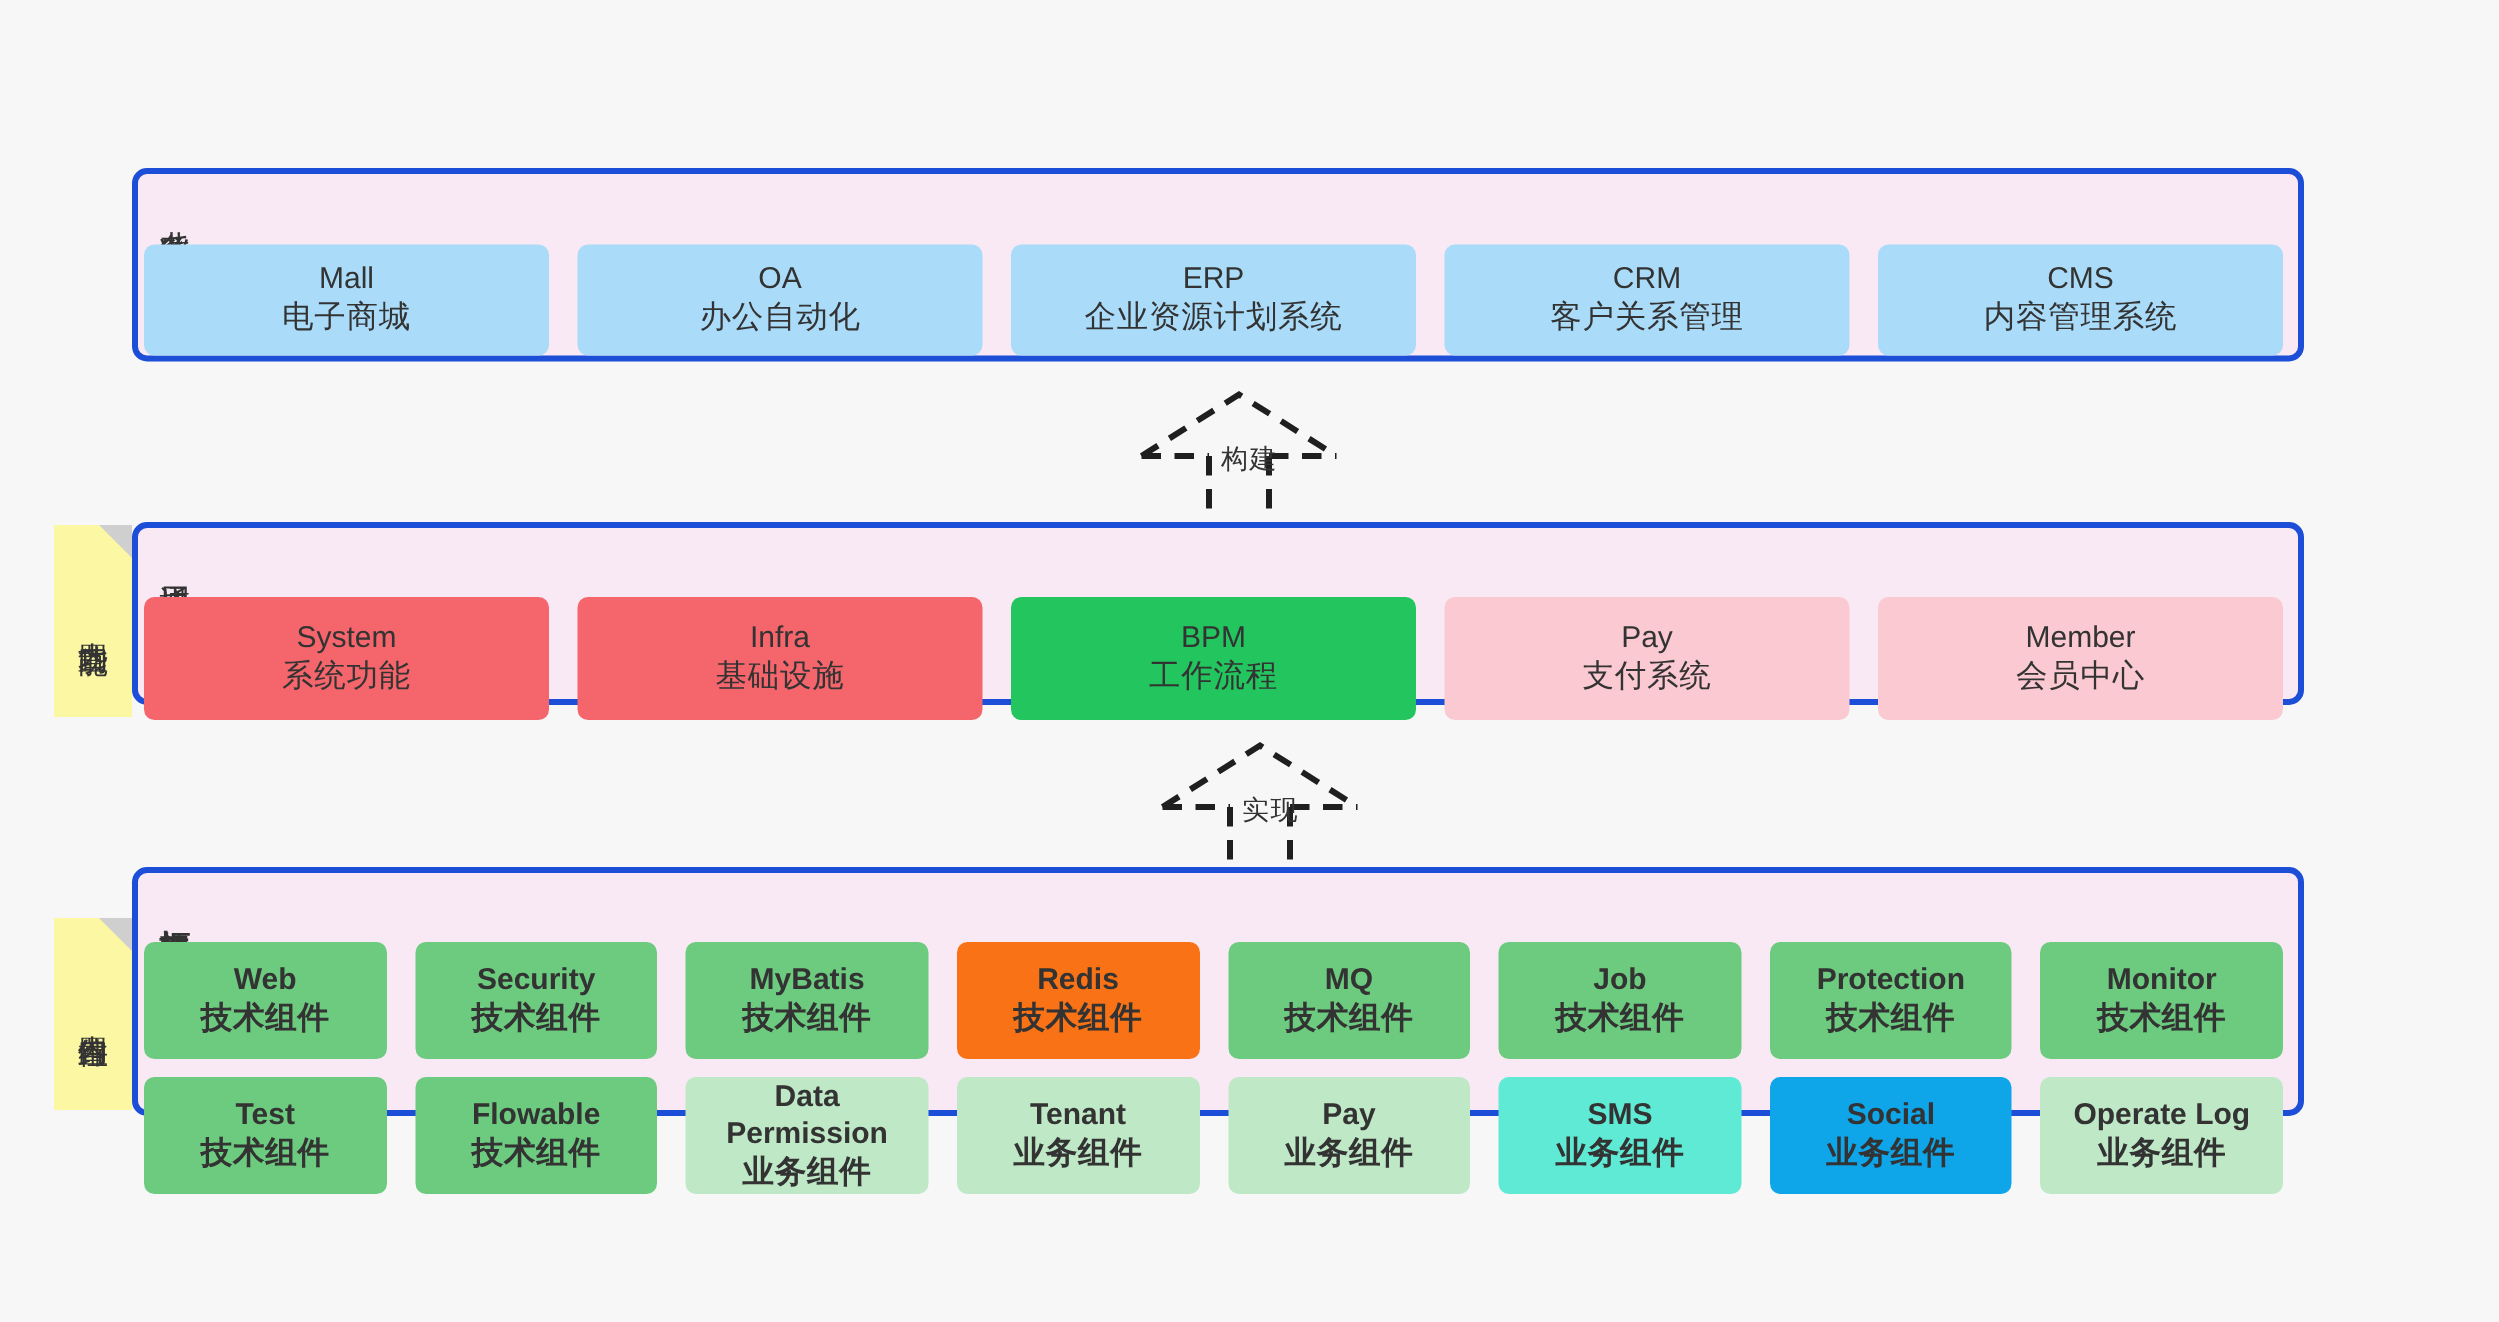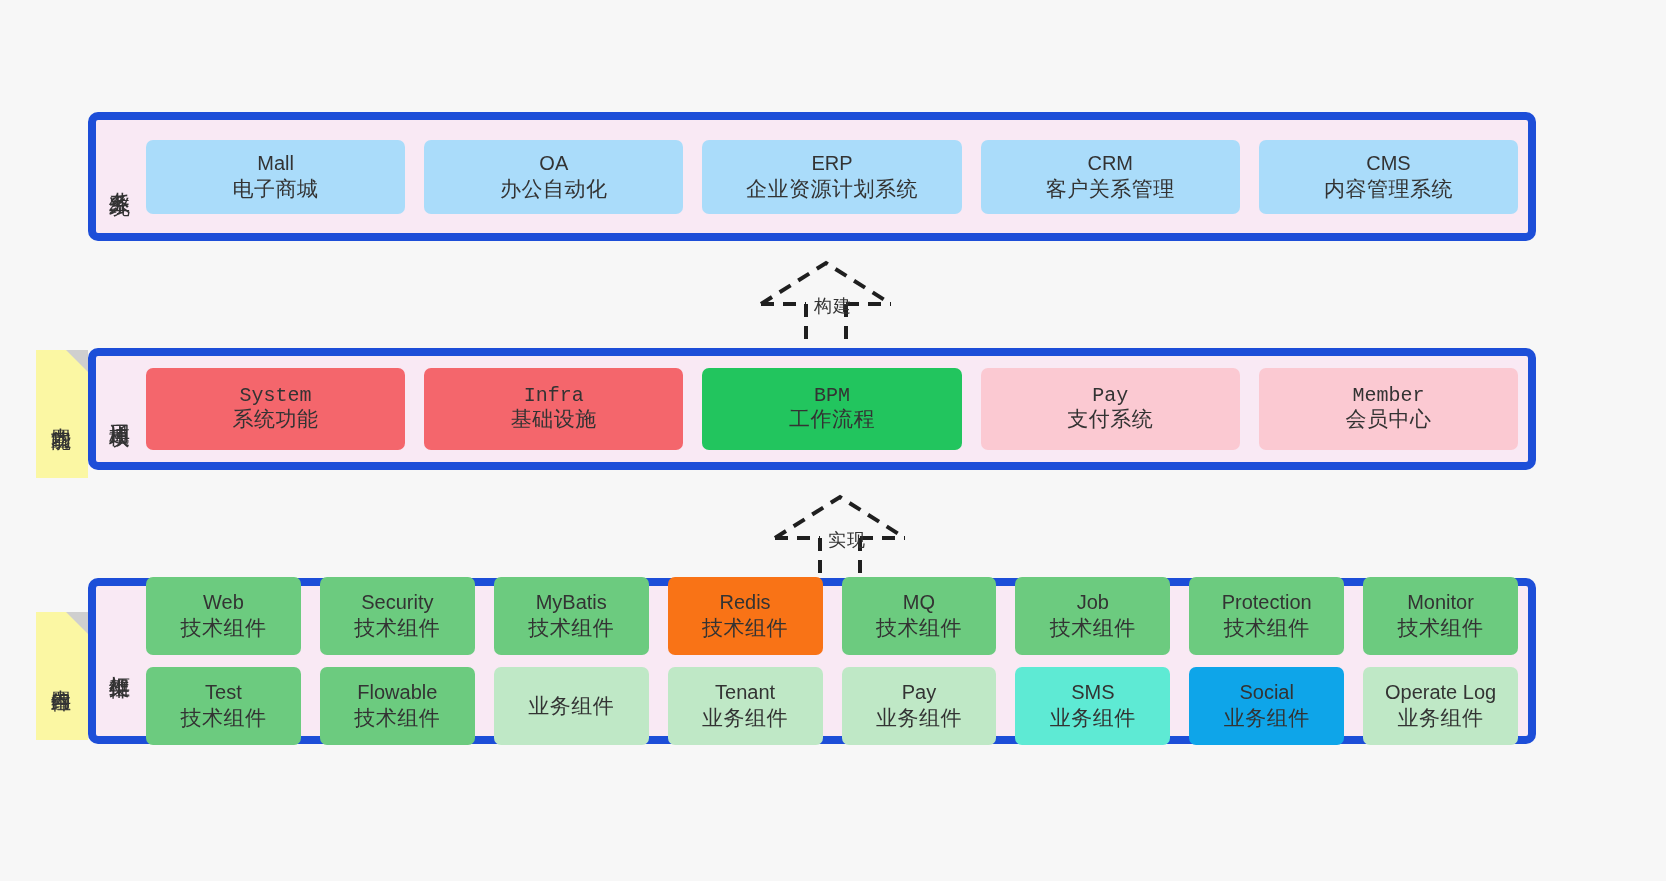--- a/index.html
+++ b/index.html
@@ -21,24 +21,24 @@
     left: 0; top: 0;
     width: 1666px;
     height: 881px;
   }
 
   
   .layer {
     position: absolute;
     box-sizing: border-box;
     background: #f9e9f4;
-    border: 8px solid #1d4ed8;
+    border: 4px solid #1d4ed8;
     border-radius: 10px;
     display: flex;
-    flex-direction: row;
+    flex-direction: column;
     align-items: stretch;
   }
 
   .layer-title {
     width: 46px;
     flex: 0 0 46px;
     display: flex;
     align-items: center;
     justify-content: center;
     font-size: 21px;
@@ -84,32 +84,32 @@
     white-space: normal;
   }
   .node .cn {
     font-size: 21px;
     letter-spacing: 0.5px;
     text-align: center;
   }
 
   
   .layer-biz .node { height: 74px; }
-  .layer-common .node { height: 82px; font-family: Liberation Mono, monospace; }
+  .layer-common .node { height: 82px; }
   .layer-frame .node { height: 78px; }
 
   
   #layer-business {
     left: 88px;  top: 112px;  width: 1448px; height: 129px;
   }
   #layer-common {
     left: 88px;  top: 348px;  width: 1448px; height: 122px;
   }
   #layer-framework {
-    left: 88px;  top: 578px;  width: 1448px; height: 166px;
+    left: 88px;  top: 578px;  width: 1448px; height: 166px; font-weight: bold;
   }
 
   
   .sticky {
     position: absolute;
     box-sizing: border-box;
     background: #fbf7a3;
     display: flex;
     align-items: center;
     justify-content: center;
@@ -280,20 +280,21 @@
       <div class="row">
         <div class="node" style="background:#6ccb7f">
           <span class="en">Test</span>
           <span class="cn">技术组件</span>
         </div>
         <div class="node" style="background:#6ccb7f">
           <span class="en">Flowable</span>
           <span class="cn">技术组件</span>
         </div>
         <div class="node" style="background:#bfe8c6">
+          <span class="en">Data Permission</span>
           <span class="cn">业务组件</span>
         </div>
         <div class="node" style="background:#bfe8c6">
           <span class="en">Tenant</span>
           <span class="cn">业务组件</span>
         </div>
         <div class="node" style="background:#bfe8c6">
           <span class="en">Pay</span>
           <span class="cn">业务组件</span>
         </div>

